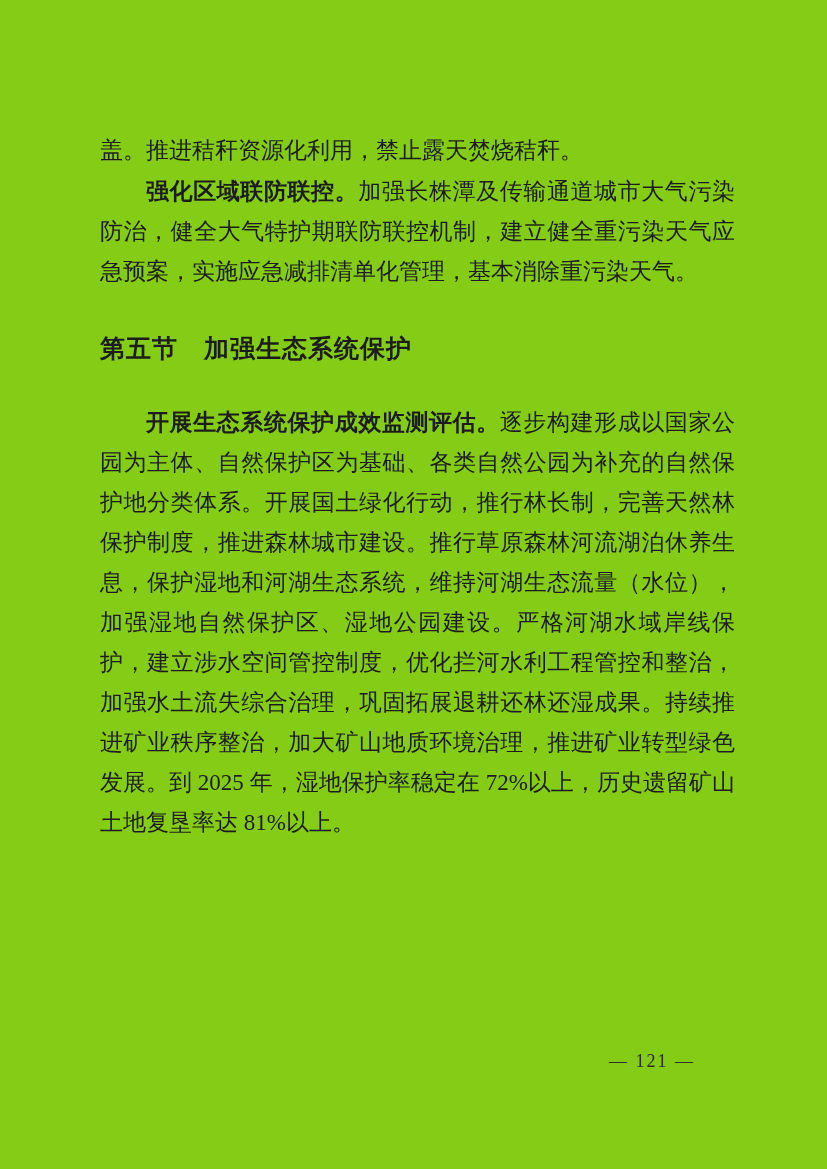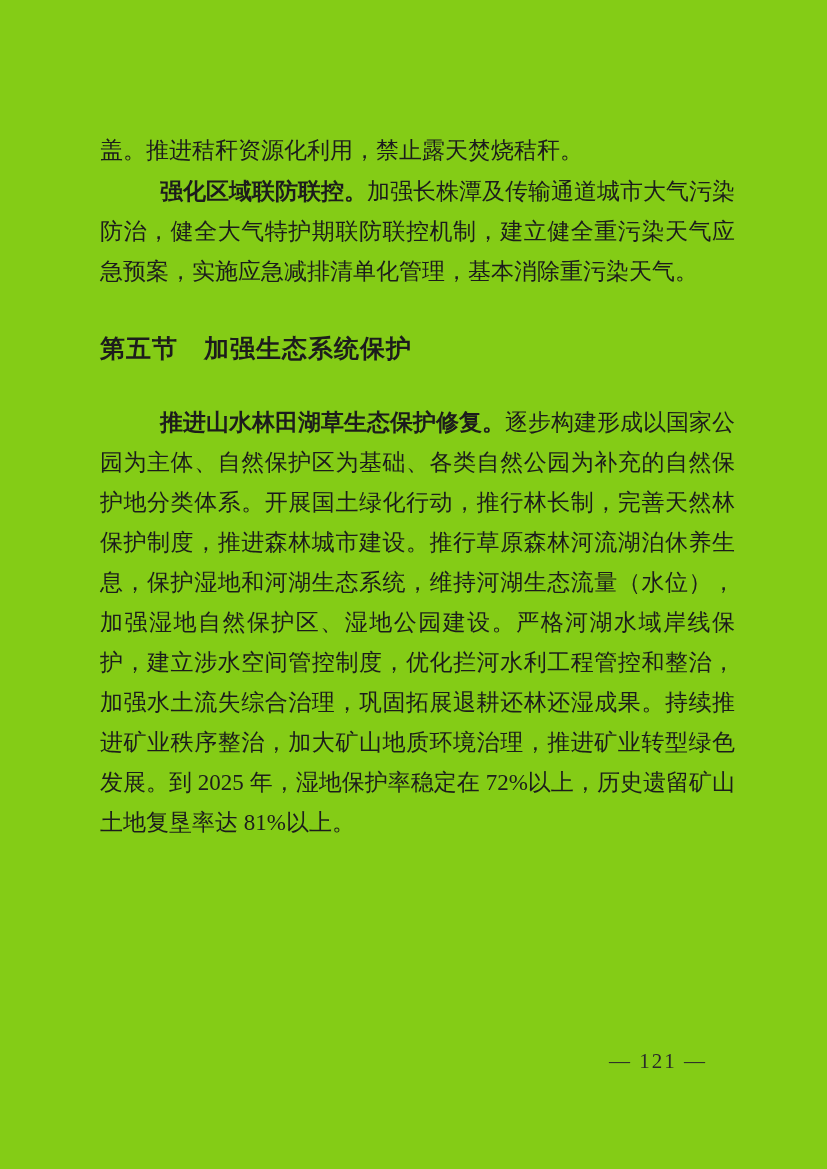--- a/index.html
+++ b/index.html
@@ -30,55 +30,54 @@
   .para {
     margin: 0;
     text-indent: 2em;
   }
   .para.continuation {
     text-indent: 0;
   }
   .lead {
     font-family: "Liberation Sans", "DejaVu Sans", sans-serif;
     font-weight: 700;
-    margin-left: 14px;
   }
   .section-heading {
     margin: 37px 0 33px 0;
     text-indent: 0;
     text-align: left;
     font-weight: 700;
     font-size: 25px;
     line-height: 40px;
     letter-spacing: 1px;
   }
   .page-number {
     position: absolute;
     top: 1047px;
-    right: 120px;
-    font-size: 21px;
+    right: 132px;
+    font-size: 18px;
     line-height: 28px;
     letter-spacing: 2px;
     color: #2a2a2a;
     white-space: nowrap;
   }
 </style>
 </head>
 <body>
 
 <div class="page">
 
   <div class="text-block">
 
     <p class="para continuation"><span>盖。推进秸秆资源化利用，禁止露天焚烧秸秆。</span></p>
 
     <p class="para"><span class="lead">强化区域联防联控。</span><span>加强长株潭及传输通道城市大气污染防治，健全大气特护期联防联控机制，建立健全重污染天气应急预案，实施应急减排清单化管理，基本消除重污染天气。</span></p>
 
     <h2 class="section-heading">第五节　加强生态系统保护</h2>
 
-    <p class="para"><span class="lead">推进山水林田湖草生态保护修复。</span><span>逐步构建形成以国家公园为主体、自然保护区为基础、各类自然公园为补充的自然保护地分类体系。开展国土绿化行动，推行林长制，完善天然林保护制度，推进森林城市建设。推行草原森林河流湖泊休养生息，保护湿地和河湖生态系统，维持河湖生态流量（水位），加强湿地自然保护区、湿地公园建设。严格河湖水域岸线保护，建立涉水空间管控制度，优化拦河水利工程管控和整治，加强水土流失综合治理，巩固拓展退耕还林还湿成果。持续推进矿业秩序整治，加大矿山地质环境治理，推进矿业转型绿色发展。到 2025 年，湿地保护率稳定在 72%以上，历史遗留矿山土地复垦率达 81%以上。</span></p>
+    <p class="para"><span class="lead">开展生态系统保护成效监测评估。</span><span>逐步构建形成以国家公园为主体、自然保护区为基础、各类自然公园为补充的自然保护地分类体系。开展国土绿化行动，推行林长制，完善天然林保护制度，推进森林城市建设。推行草原森林河流湖泊休养生息，保护湿地和河湖生态系统，维持河湖生态流量（水位），加强湿地自然保护区、湿地公园建设。严格河湖水域岸线保护，建立涉水空间管控制度，优化拦河水利工程管控和整治，加强水土流失综合治理，巩固拓展退耕还林还湿成果。持续推进矿业秩序整治，加大矿山地质环境治理，推进矿业转型绿色发展。到 2025 年，湿地保护率稳定在 72%以上，历史遗留矿山土地复垦率达 81%以上。</span></p>
 
 
   </div>
 
   <div class="page-number">— 121 —</div>
 
 </div>
 
 </body></html>

